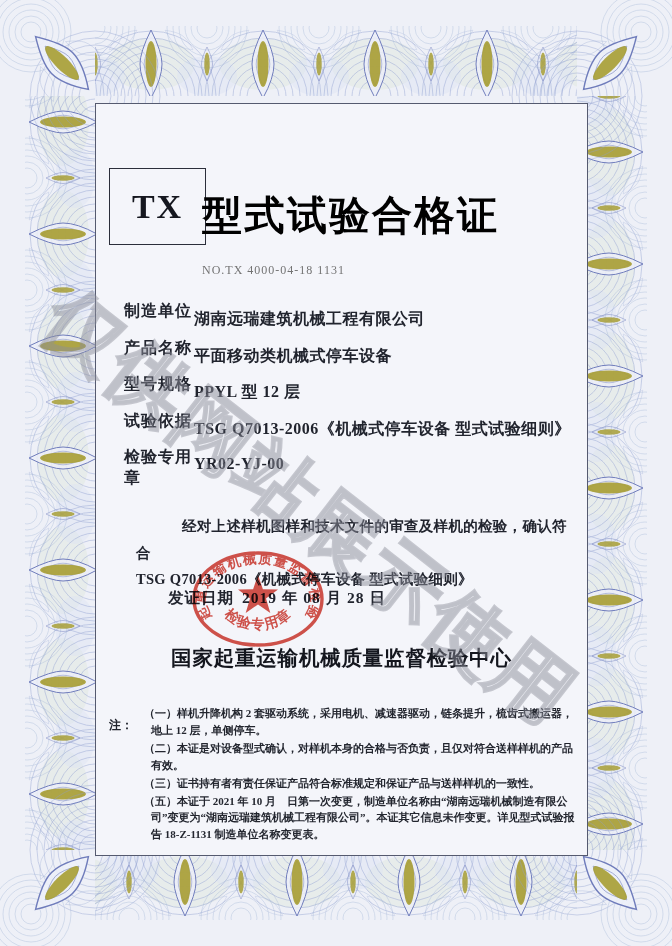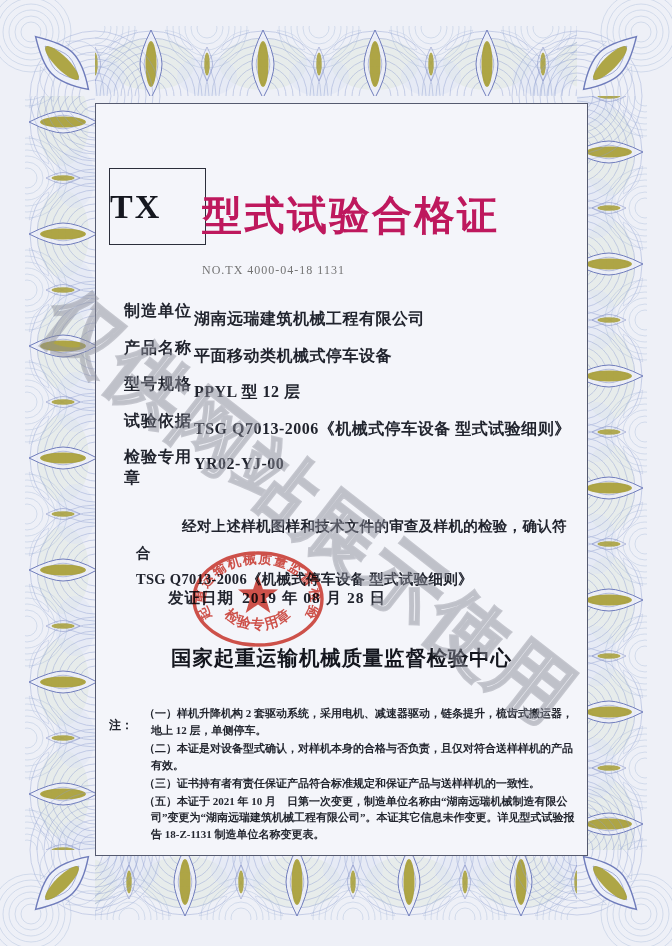--- a/index.html
+++ b/index.html
@@ -10,26 +10,26 @@
     color:#21242e;
   }
   .border-art{position:absolute;left:0;top:0;z-index:1;}
   .frame{
     position:absolute;left:95px;top:103px;width:493px;height:753px;
     background:#f4f5fa;border:1.6px solid #555a6f;box-sizing:border-box;z-index:2;
   }
   .tx-box{
     position:absolute;left:13px;top:64px;width:97px;height:77px;
     border:1.6px solid #2b2e3a;box-sizing:border-box;
-    display:flex;align-items:center;justify-content:flex-start;
+    display:flex;align-items:center;justify-content:center;
     font-size:34px;font-weight:700;letter-spacing:2px;color:#15171f;
   }
   .title-small{top:54px;font-size:22px;font-weight:700;letter-spacing:27px;padding-left:27px;position:absolute;width:100%;left:0;}
   .head-wrap{position:absolute;left:106px;right:2px;top:0;height:200px;}
-  .title-main{position:absolute;width:100%;left:0;top:84px;font-size:40px;font-weight:700;letter-spacing:2.5px;color:#be185d;}
+  .title-main{position:absolute;width:100%;left:0;top:84px;font-size:40px;font-weight:700;letter-spacing:2.5px;color:#000000;}
   .cert-no{position:absolute;width:100%;left:0;top:159px;font-size:12px;letter-spacing:1px;color:#737373;}
   .fields{position:absolute;left:28px;right:6px;top:197px;}
   .frow{display:flex;height:36.5px;align-items:flex-start;font-size:16px;font-weight:600;}
   .flabel{flex:0 0 70px;letter-spacing:1px;}
   .fvalue{flex:1;letter-spacing:.5px;margin-top:8px;}
   .conclusion{position:absolute;left:40px;right:16px;top:409px;font-size:14.5px;font-weight:600;line-height:26.5px;letter-spacing:.3px;}
   .c1{text-indent:46px;}
   .issue{position:absolute;left:28px;top:484px;display:flex;font-size:15.5px;font-weight:600;}
   .issue .flabel{flex:0 0 74px;margin-left:44px;}
   .issue .date{letter-spacing:1px;}

